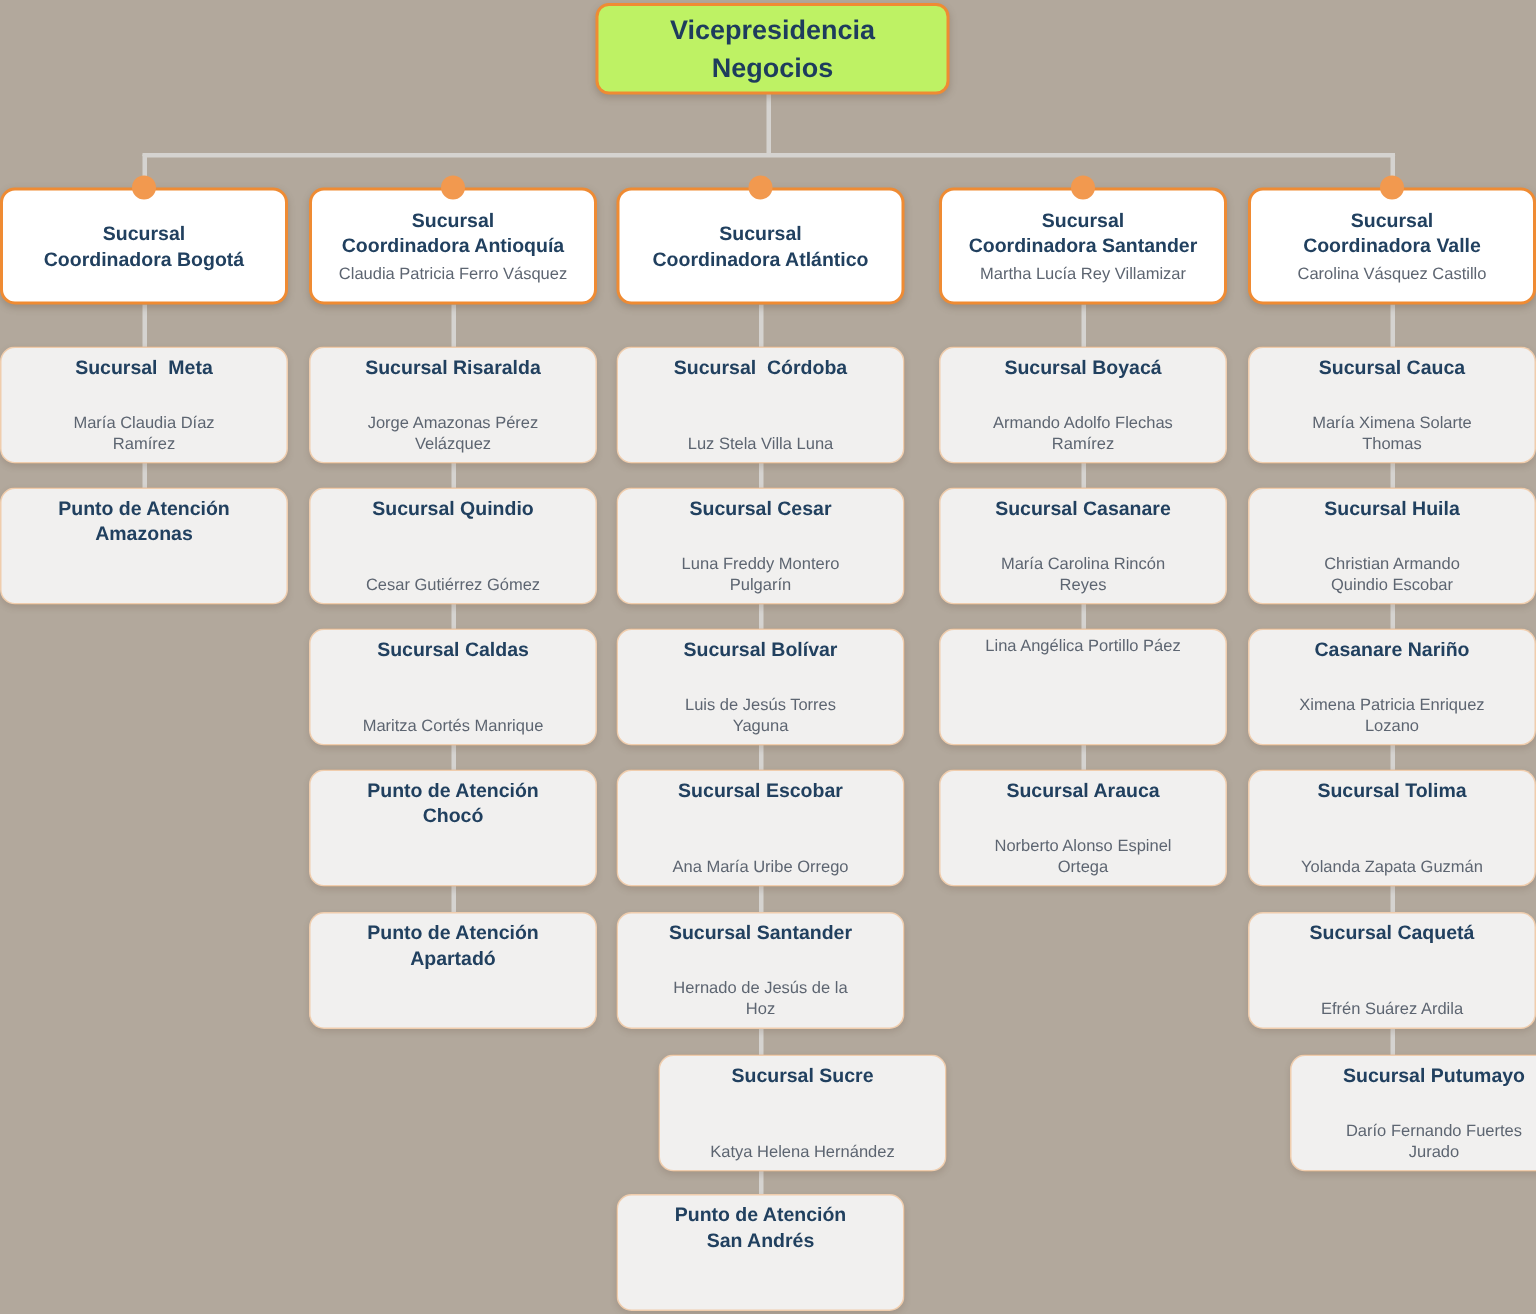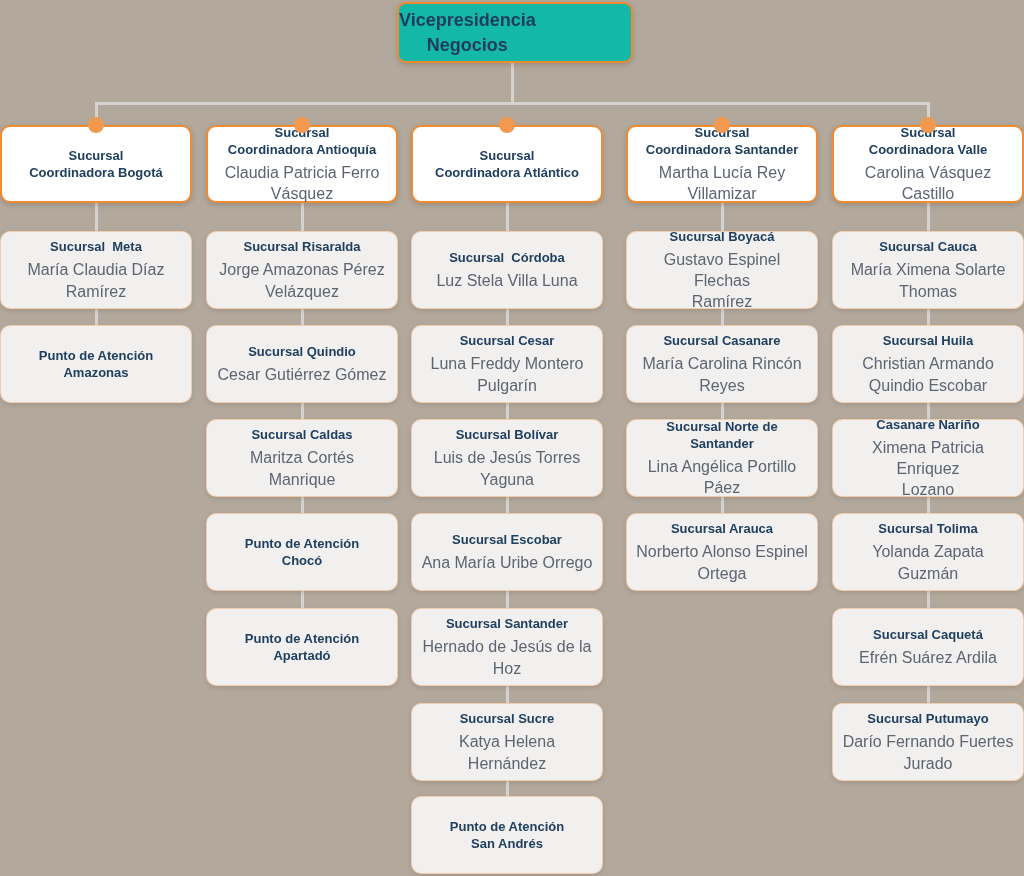--- a/index.html
+++ b/index.html
@@ -25,44 +25,45 @@
   }
   .header-node{
     background:#ffffff;
     border:2px solid #ef8b33;
     box-shadow:0 2px 5px rgba(92,74,56,.28);
   }
   .child-node{
     background:#f1f0ef;
     border:1px solid rgba(239,139,51,.35);
     box-shadow:0 2px 4px rgba(92,74,56,.18);
+    justify-content:space-between;
   }
   .root-node{
     position:absolute;z-index:2;
     left:397px;top:2px;width:236px;height:61px;
-    background:#14b8a6;border:2px solid #ef8b33;border-radius:9px;
+    background:#bef264;border:2px solid #ef8b33;border-radius:9px;
     box-sizing:border-box;
-    display:flex;align-items:center;justify-content:flex-start;text-align:center;
+    display:flex;align-items:center;justify-content:center;text-align:center;
     box-shadow:0 2px 5px rgba(92,74,56,.28);
   }
   .root-title{
     font-size:18px;font-weight:700;color:#1e3c5d;line-height:1.35;white-space:pre-wrap;
   }
   .node-title{
     font-size:13px;font-weight:700;color:#21405f;line-height:1.32;white-space:pre-wrap;
   }
   .node-name{
-    font-size:16px;font-weight:400;color:#5d6571;line-height:1.32;white-space:pre-wrap;
+    font-size:11px;font-weight:400;color:#5d6571;line-height:1.32;white-space:pre-wrap;
   }
   
   .col1{left:0;}      .col2{left:206px;}  .col3{left:411px;}
   .col4{left:626px;}  .col5{left:832px;}
   
   .row0{top:125px;}.row1{top:231px;}.row2{top:325px;}.row3{top:419px;}
-  .row4{top:513px;}.row5{top:608px;}.row6{top:703px;}.row7{top:796px;}
+  .row4{top:513px;}.row5{top:608px;}.row6{top:703px;margin-left:28px;}.row7{top:796px;}
 </style>
 </head>
 <body>
 
 <div class="stage">
 
   <div class="vline" style="left:510.5px;top:60px;height:44px;"></div>
   <div class="hline" style="left:94.5px;top:101.5px;width:835px;"></div>
   <div class="vline" style="left:94.5px;top:101.5px;height:24px;"></div>
   <div class="vline" style="left:926.5px;top:101.5px;height:24px;"></div>
@@ -168,31 +169,29 @@
   </div>
 
   <div>
     <div class="node header-node col4 row0">
       <div class="node-title">Sucursal
 Coordinadora Santander</div>
       <div class="node-name">Martha Lucía Rey Villamizar</div>
     </div>
     <div class="node child-node col4 row1">
       <div class="node-title">Sucursal Boyacá</div>
-      <div class="node-name">Gustavo Espinel Flechas
+      <div class="node-name">Armando Adolfo Flechas
 Ramírez</div>
     </div>
     <div class="node child-node col4 row2">
       <div class="node-title">Sucursal Casanare</div>
       <div class="node-name">María Carolina Rincón
 Reyes</div>
     </div>
     <div class="node child-node col4 row3">
-      <div class="node-title">Sucursal Norte de
-Santander</div>
       <div class="node-name">Lina Angélica Portillo Páez</div>
     </div>
     <div class="node child-node col4 row4">
       <div class="node-title">Sucursal Arauca</div>
       <div class="node-name">Norberto Alonso Espinel
 Ortega</div>
     </div>
   </div>
 
   <div>

